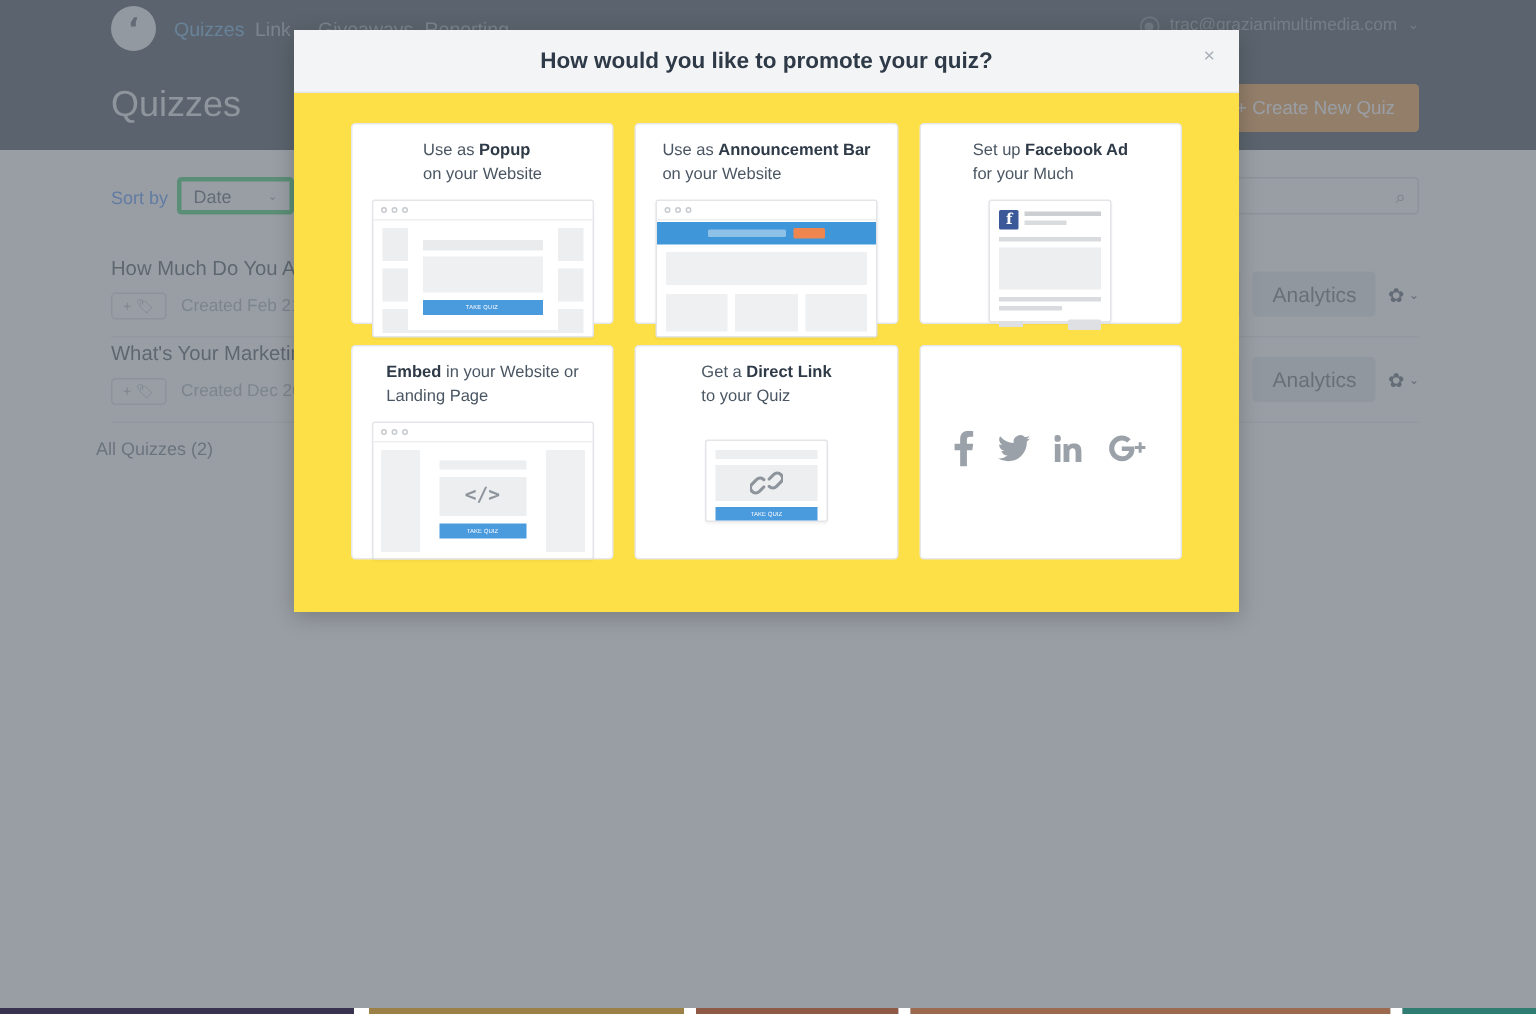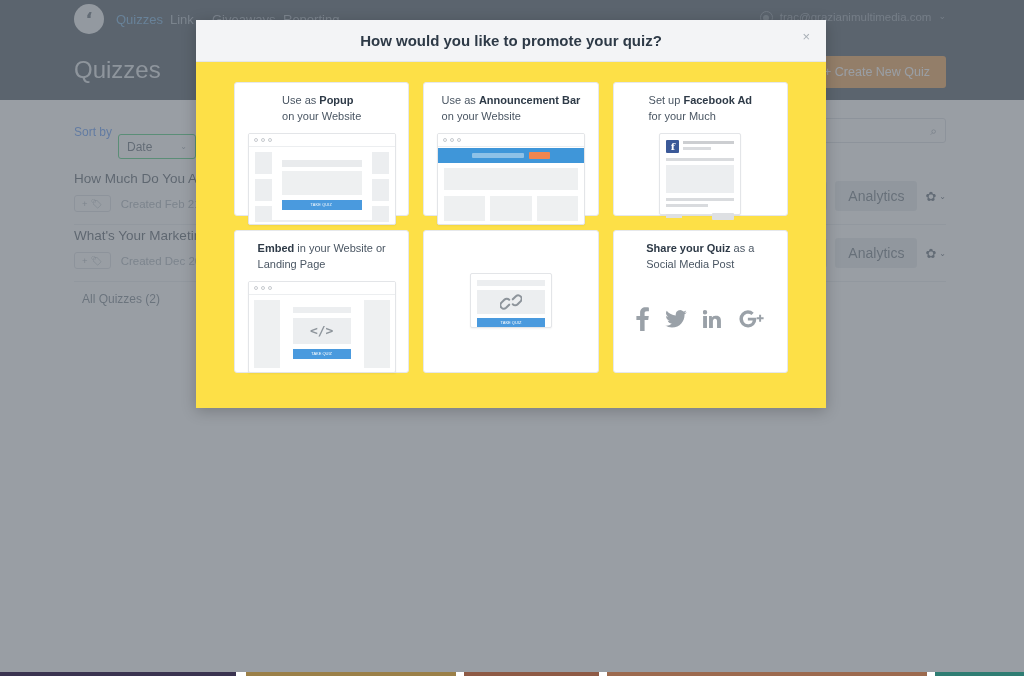--- a/index.html
+++ b/index.html
@@ -75,23 +75,23 @@
     background: #ffffff;
   }
   #toolbar-row {
     position: absolute; top: 18px; left: 74px; right: 78px; height: 28px;
   }
   #sort-label {
     position: absolute; left: 0; top: 7px; font-size: 12px; color: #3b82f6;
   }
   #sort-select {
     position: absolute; left: 44px; top: 0;
-    width: 78px; height: 25px; border: 1px solid #22c55e; border-radius: 3px;
+    width: 78px; height: 25px; border: 3px solid #22c55e; border-radius: 3px;
     background: #fff; font-size: 12px; color: #3d4b5a; padding: 0 8px;
-    display: flex; align-items: center; justify-content: space-between; margin-top: 16px;
+    display: flex; align-items: center; justify-content: space-between;
   }
   #sort-select .chev { font-size: 8px; color: #8a95a0; }
   #search-box {
     position: absolute; right: 0; top: 0; width: 124px; height: 25px;
     border: 1px solid #d3d8dd; border-radius: 3px; background: #fff;
     display: flex; align-items: center; justify-content: flex-end;
     padding-right: 8px;
   }
   #search-box .s-icon { font-size: 12px; color: #8a95a0; }
 
@@ -114,21 +114,21 @@
     display: flex; align-items: center; gap: 8px;
   }
   .action-btn {
     background: #e3e7ea; color: #4d5a67; font-size: 14px;
     padding: 7px 13px; border-radius: 3px; border: none; white-space: nowrap;
   }
   .gear-wrap { display: flex; align-items: center; gap: 3px; color: #3d4b5a; }
   .gear-wrap .g { font-size: 13px; }
   .gear-wrap .c { font-size: 8px; }
   #all-quizzes {
-    position: absolute; left: 82px; top: 192px;
+    position: absolute; left: 64px; top: 192px;
     font-size: 12px; color: #5b6875;
   }
 
   
   #scrim {
     position: absolute; inset: 0; width: 1024px; height: 676px;
     background: rgba(113,121,129,0.72);
   }
 
   
@@ -495,43 +495,43 @@
                 <div class="btn">
                   <span>TAKE QUIZ</span>
                 </div>
               </div>
             </div>
           </div>
         </div>
       </div>
 
       <div class="opt-card short">
+        <div class="opt-label">
+          <span>Get a </span><b>Direct Link</b><br>
+          <span>to your Quiz</span>
+        </div>
         <div class="thumb-wrap">
           <div class="dl-card">
             <div class="t"></div>
             <div class="lk">
               <svg width="22" height="16" viewBox="0 0 24 18">
                 <g fill="none" stroke="#8d949b" stroke-width="2.3" stroke-linecap="round">
                   <path d="M10 12 L6.5 15.5 a3.9 3.9 0 0 1 -5.5 -5.5 L4.5 6.5 a3.9 3.9 0 0 1 5.5 0"></path>
                   <path d="M14 6 L17.5 2.5 a3.9 3.9 0 0 1 5.5 5.5 L19.5 11.5 a3.9 3.9 0 0 1 -5.5 0"></path>
                 </g>
               </svg>
             </div>
             <div class="btn">
               <span>TAKE QUIZ</span>
             </div>
           </div>
         </div>
       </div>
 
       <div class="opt-card short">
-        <div class="opt-label">
-          <b>Share your Quiz</b><span> as a</span><br>
-          <span>Social Media Post</span>
-        </div>
         <div class="thumb-wrap">
           <div class="soc-row">
             <span class="ic">
               <svg width="13" height="24" viewBox="0 0 13 24">
                   <path fill="#9aa1a8" d="M8.6 24V13.1h3.6l.6-4.2H8.6V6.2c0-1.2.4-2 2.1-2h2.2V.5C12.5.4 11.2.2 9.6.2 6.3.2 4.1 2.2 4.1 5.8v3.1H.4v4.2h3.7V24z"></path>
                 </svg>
             </span>
             <span class="ic">
               <svg width="22" height="18" viewBox="0 0 24 20">
                   <path fill="#9aa1a8" d="M24 2.4a9.8 9.8 0 0 1-2.8.8A4.9 4.9 0 0 0 23.3.5a9.9 9.9 0 0 1-3.1 1.2A4.9 4.9 0 0 0 11.8 6a13.9 13.9 0 0 1-10.1-5.1 4.9 4.9 0 0 0 1.5 6.5A4.8 4.8 0 0 1 1 6.8v.1a4.9 4.9 0 0 0 3.9 4.8 5 5 0 0 1-2.2.1 4.9 4.9 0 0 0 4.6 3.4A9.9 9.9 0 0 1 0 17.3a13.9 13.9 0 0 0 7.5 2.2c9.1 0 14-7.5 14-14v-.7A9.9 9.9 0 0 0 24 2.4z"></path>

